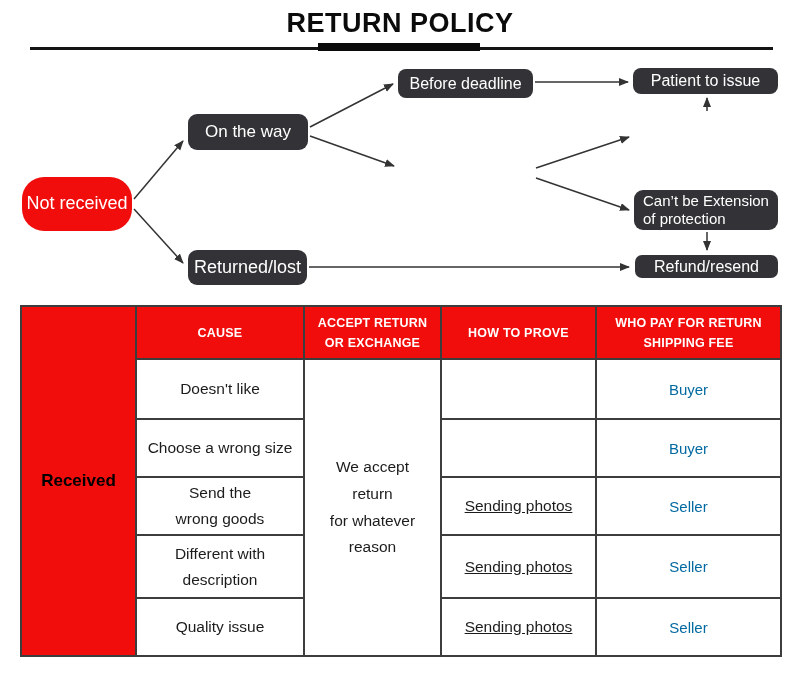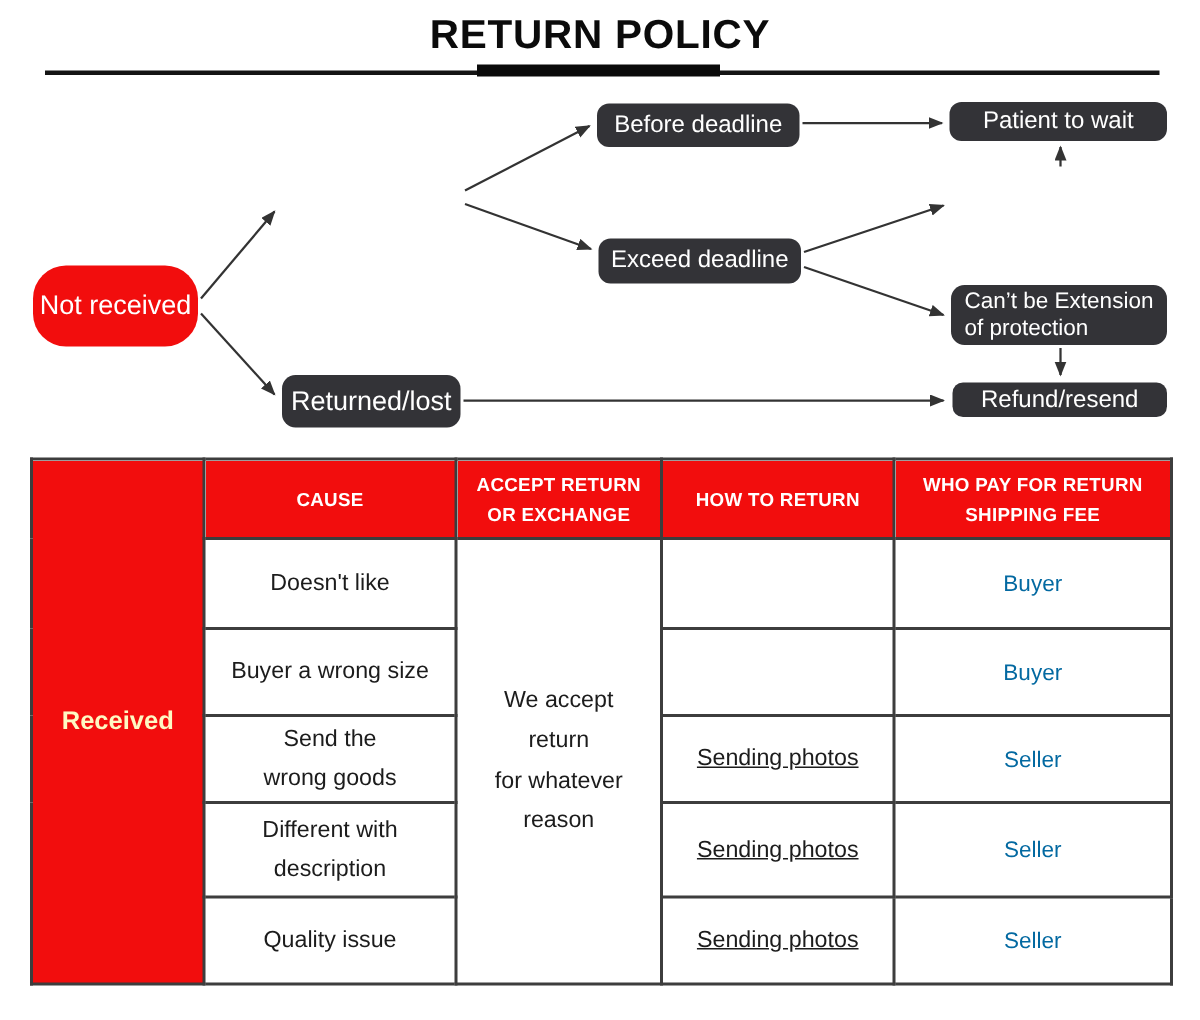--- a/index.html
+++ b/index.html
@@ -29,21 +29,21 @@
   }
   table.policy td,table.policy th{
     border:2px solid #3d3d3d;text-align:center;vertical-align:middle;
     white-space:pre-line;padding:0;overflow:hidden;
   }
   th.colhead{
     background:var(--red,#f20d0d);color:#fff;font-weight:bold;
     font-size:12.5px;line-height:1.6;letter-spacing:.2px;
   }
   td.recv{
-    background:var(--red,#f20d0d);color:#fef9c3;font-weight:bold;font-size:17px;
+    background:var(--red,#f20d0d);color:#000000;font-weight:bold;font-size:17px;
     border-right:3px solid #1f1f1f;
   }
   td.cause{font-size:15.5px;color:#1c1c1c;line-height:1.65;margin-top:36px;}
   td.policy-cell{font-size:15.5px;color:#1c1c1c;line-height:1.72;}
   td.prove{font-size:15.5px;color:#1c1c1c;text-decoration:underline;}
   td.payer{font-size:15px;color:#0369a1;}
 </style>
 </head>
 <body>
 
@@ -67,57 +67,57 @@
       <line x1="535" y1="82" x2="628" y2="82" marker-end="url(#ah)"></line>
       <line x1="536" y1="168" x2="629" y2="137" marker-end="url(#ah)"></line>
       <line x1="536" y1="178" x2="629" y2="210" marker-end="url(#ah)"></line>
       <line x1="707" y1="111" x2="707" y2="98" marker-end="url(#ah)"></line>
       <line x1="707" y1="232" x2="707" y2="250" marker-end="url(#ah)"></line>
       <line x1="309" y1="267" x2="629" y2="267" marker-end="url(#ah)"></line>
     </g>
   </svg>
 
   <div class="node red" style="left:22px;top:177px;width:110px;height:54px;font-size:18px;border-radius:22px;">Not received</div>
+  <div class="node" style="left:188px;top:114px;width:120px;height:36px;font-size:17px;border-radius:9px;">On the way</div>
   <div class="node" style="left:188px;top:250px;width:119px;height:35px;font-size:18px;border-radius:9px;">Returned/lost</div>
   <div class="node" style="left:398px;top:69px;width:135px;height:29px;font-size:16px;border-radius:8px;">Before deadline</div>
-  <div class="node" style="left:399px;top:159px;width:135px;height:30px;font-size:16px;border-radius:8px;">Exceed deadline</div>
-  <div class="node" style="left:633px;top:68px;width:145px;height:26px;font-size:16px;border-radius:8px;">Patient to wait</div>
+  <div class="node" style="left:633px;top:68px;width:145px;height:26px;font-size:16px;border-radius:8px;">Patient to issue</div>
   <div class="node" style="left:635px;top:255px;width:143px;height:23px;font-size:16px;border-radius:7px;">Refund/resend</div>
   <div class="node" style="left:634px;top:190px;width:144px;height:40px;font-size:15px;border-radius:9px;">Can’t be Extension
 of protection</div>
 
   <table class="policy">
     <colgroup>
       <col style="width:115px">
         <col style="width:168px">
         <col style="width:137px">
       <col style="width:155px">
         <col style="width:185px">
     </colgroup>
     <tbody>
         <tr style="height:53px">
       <td class="recv" rowspan="6">Received</td>
       <th class="colhead">CAUSE</th>
       <th class="colhead">ACCEPT RETURN
 OR EXCHANGE</th>
-      <th class="colhead">HOW TO RETURN</th>
+      <th class="colhead">HOW TO PROVE</th>
       <th class="colhead">WHO PAY FOR RETURN
 SHIPPING FEE</th>
     </tr>
     <tr style="height:60px">
       <td class="cause">Doesn't like</td>
       <td class="policy-cell" rowspan="5">We accept
 return
 for whatever
 reason</td>
       <td class="prove"></td>
       <td class="payer">Buyer</td>
     </tr>
     <tr style="height:58px">
-      <td class="cause">Buyer a wrong size</td>
+      <td class="cause">Choose a wrong size</td>
       <td class="prove"></td>
       <td class="payer">Buyer</td>
     </tr>
     <tr style="height:58px">
       <td class="cause">Send the
 wrong goods</td>
       <td class="prove">Sending photos</td>
       <td class="payer">Seller</td>
     </tr>
     <tr style="height:63px">

